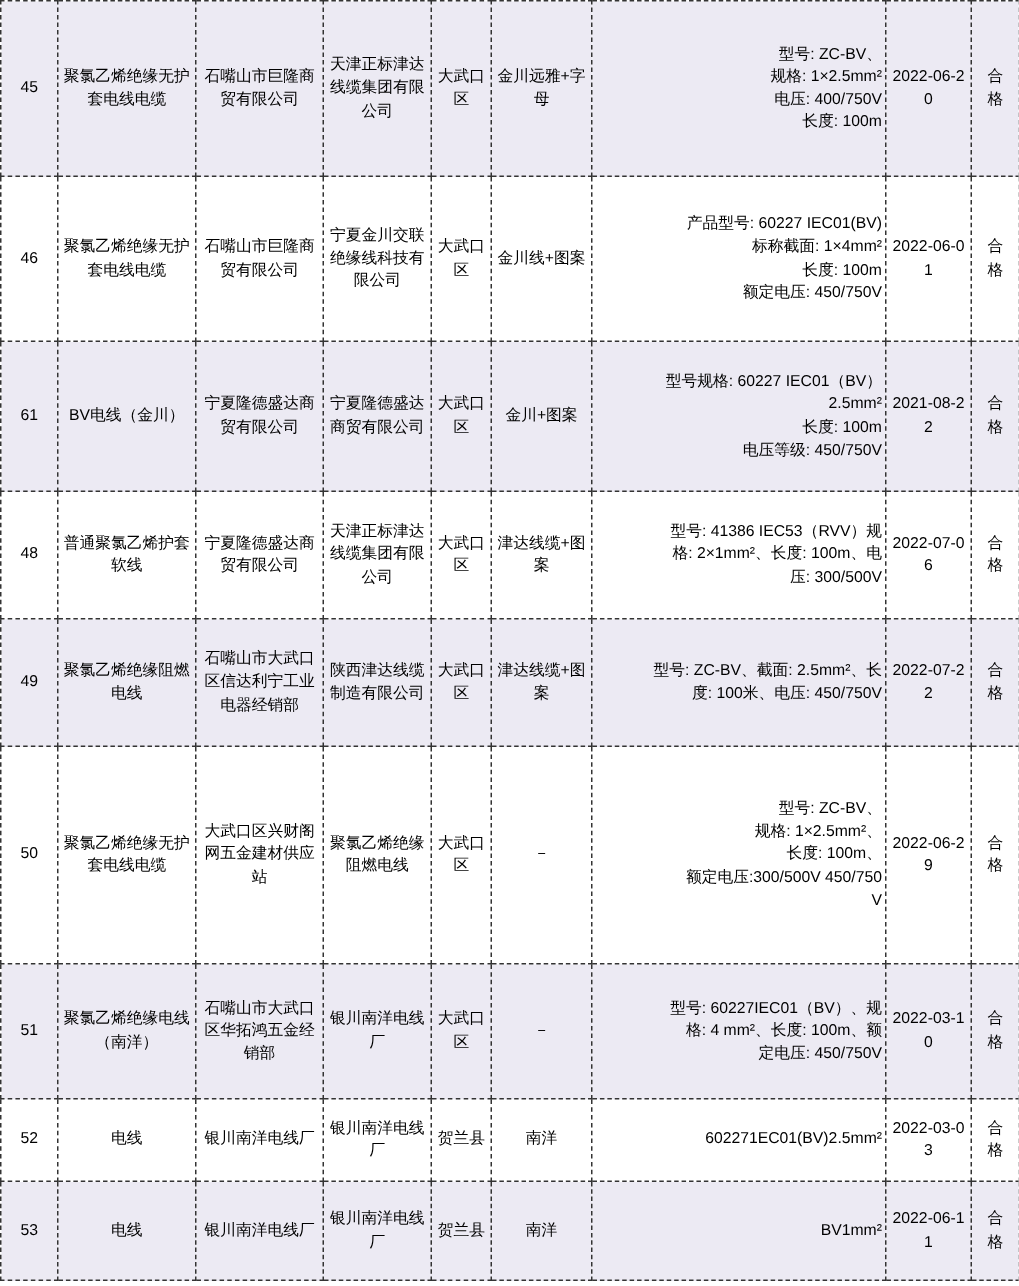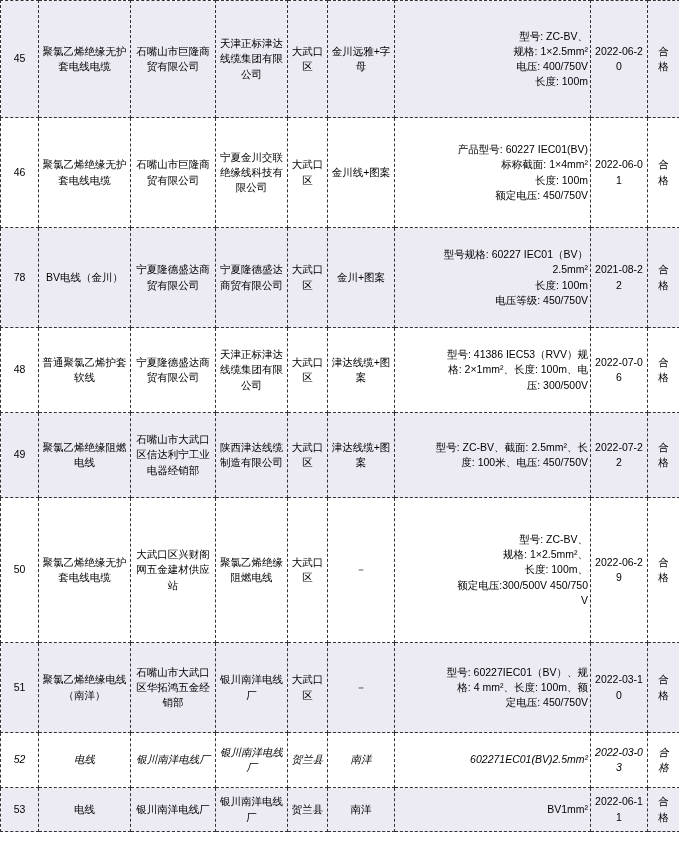--- a/index.html
+++ b/index.html
@@ -101,21 +101,21 @@
           <span class="spec-line">长度: 100m</span>
           <span class="spec-line">额定电压: 450/750V</span>
         </td>
         <td class="date">2022-06-01</td>
         <td class="result">
           <span class="result-ch">合</span>
           <span class="result-ch">格</span>
         </td>
       </tr>
       <tr class="shade" style="height: 100px;">
-        <td class="idx">78</td>
+        <td class="idx">61</td>
         <td class="">BV电线（金川）</td>
         <td class="">宁夏隆德盛达商贸有限公司</td>
         <td class="">宁夏隆德盛达商贸有限公司</td>
         <td class="">大武口区</td>
         <td class="">金川+图案</td>
         <td class="spec">
           <span class="spec-line">型号规格: 60227 IEC01（BV）</span>
           <span class="spec-line">2.5mm²</span>
           <span class="spec-line">长度: 100m</span>
           <span class="spec-line">电压等级: 450/750V</span>
@@ -192,37 +192,37 @@
           <span class="spec-line">型号: 60227IEC01（BV）、规</span>
           <span class="spec-line">格: 4   mm²、长度: 100m、额</span>
           <span class="spec-line">定电压: 450/750V</span>
         </td>
         <td class="date">2022-03-10</td>
         <td class="result">
           <span class="result-ch">合</span>
           <span class="result-ch">格</span>
         </td>
       </tr>
-      <tr class="plain" style="height: 55px; font-style: italic;">
+      <tr class="plain" style="height: 55px;">
         <td class="idx">52</td>
         <td class="">电线</td>
         <td class="">银川南洋电线厂</td>
         <td class="">银川南洋电线厂</td>
         <td class="">贺兰县</td>
         <td class="">南洋</td>
         <td class="spec">
           <span class="spec-line">602271EC01(BV)2.5mm²</span>
         </td>
         <td class="date">2022-03-03</td>
         <td class="result">
           <span class="result-ch">合</span>
           <span class="result-ch">格</span>
         </td>
       </tr>
-      <tr class="shade" style="height: 44px;">
+      <tr class="shade" style="height: 66px;">
         <td class="idx">53</td>
         <td class="">电线</td>
         <td class="">银川南洋电线厂</td>
         <td class="">银川南洋电线厂</td>
         <td class="">贺兰县</td>
         <td class="">南洋</td>
         <td class="spec">
           <span class="spec-line">BV1mm²</span>
         </td>
         <td class="date">2022-06-11</td>

